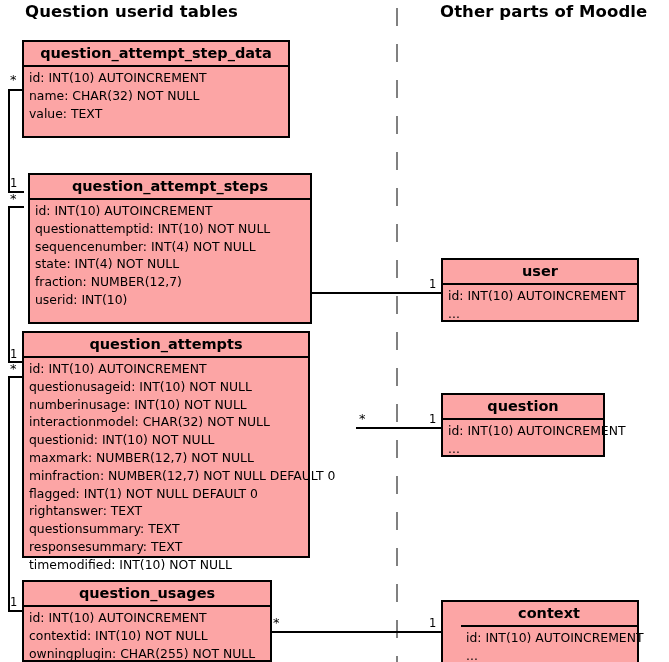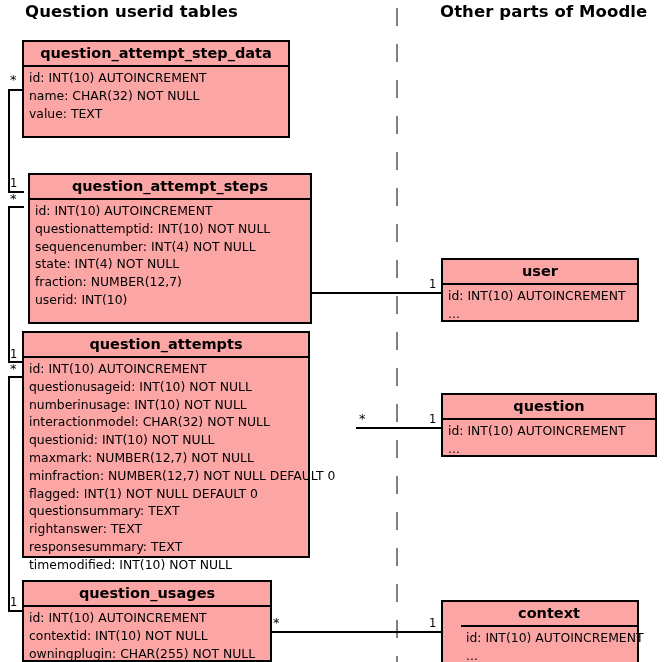--- a/index.html
+++ b/index.html
@@ -159,22 +159,22 @@
     <div class="table-header">question_attempts</div>
     <div class="table-fields">
       <div class="field-row">id: INT(10) AUTOINCREMENT</div>
       <div class="field-row">questionusageid: INT(10) NOT NULL</div>
       <div class="field-row">numberinusage: INT(10) NOT NULL</div>
       <div class="field-row">interactionmodel: CHAR(32) NOT NULL</div>
       <div class="field-row">questionid: INT(10) NOT NULL</div>
       <div class="field-row">maxmark: NUMBER(12,7) NOT NULL</div>
       <div class="field-row">minfraction: NUMBER(12,7) NOT NULL DEFAULT 0</div>
       <div class="field-row">flagged: INT(1) NOT NULL DEFAULT 0</div>
+      <div class="field-row">rightanswer: TEXT</div>
       <div class="field-row">questionsummary: TEXT</div>
-      <div class="field-row">rightanswer: TEXT</div>
       <div class="field-row">responsesummary: TEXT</div>
       <div class="field-row">timemodified: INT(10) NOT NULL</div>
     </div>
   </div>
 
   <div class="table-box" style="left:22px; top:580px; width:250px; height:82px;">
     <div class="table-header">question_usages</div>
     <div class="table-fields">
       <div class="field-row">id: INT(10) AUTOINCREMENT</div>
       <div class="field-row">contextid: INT(10) NOT NULL</div>
@@ -183,21 +183,21 @@
   </div>
 
   <div class="table-box" style="left:441px; top:258px; width:198px; height:64px;">
     <div class="table-header">user</div>
     <div class="table-fields">
       <div class="field-row">id: INT(10) AUTOINCREMENT</div>
       <div class="field-row">...</div>
     </div>
   </div>
 
-  <div class="table-box" style="left:441px; top:393px; width:216px; height:64px;">
+  <div class="table-box" style="left:441px; top:393px; width:164px; height:64px;">
     <div class="table-header">question</div>
     <div class="table-fields">
       <div class="field-row">id: INT(10) AUTOINCREMENT</div>
       <div class="field-row">...</div>
     </div>
   </div>
 
   <div class="table-box" style="left:441px; top:600px; width:198px; height:64px;padding-left:18px;">
     <div class="table-header">context</div>
     <div class="table-fields">

